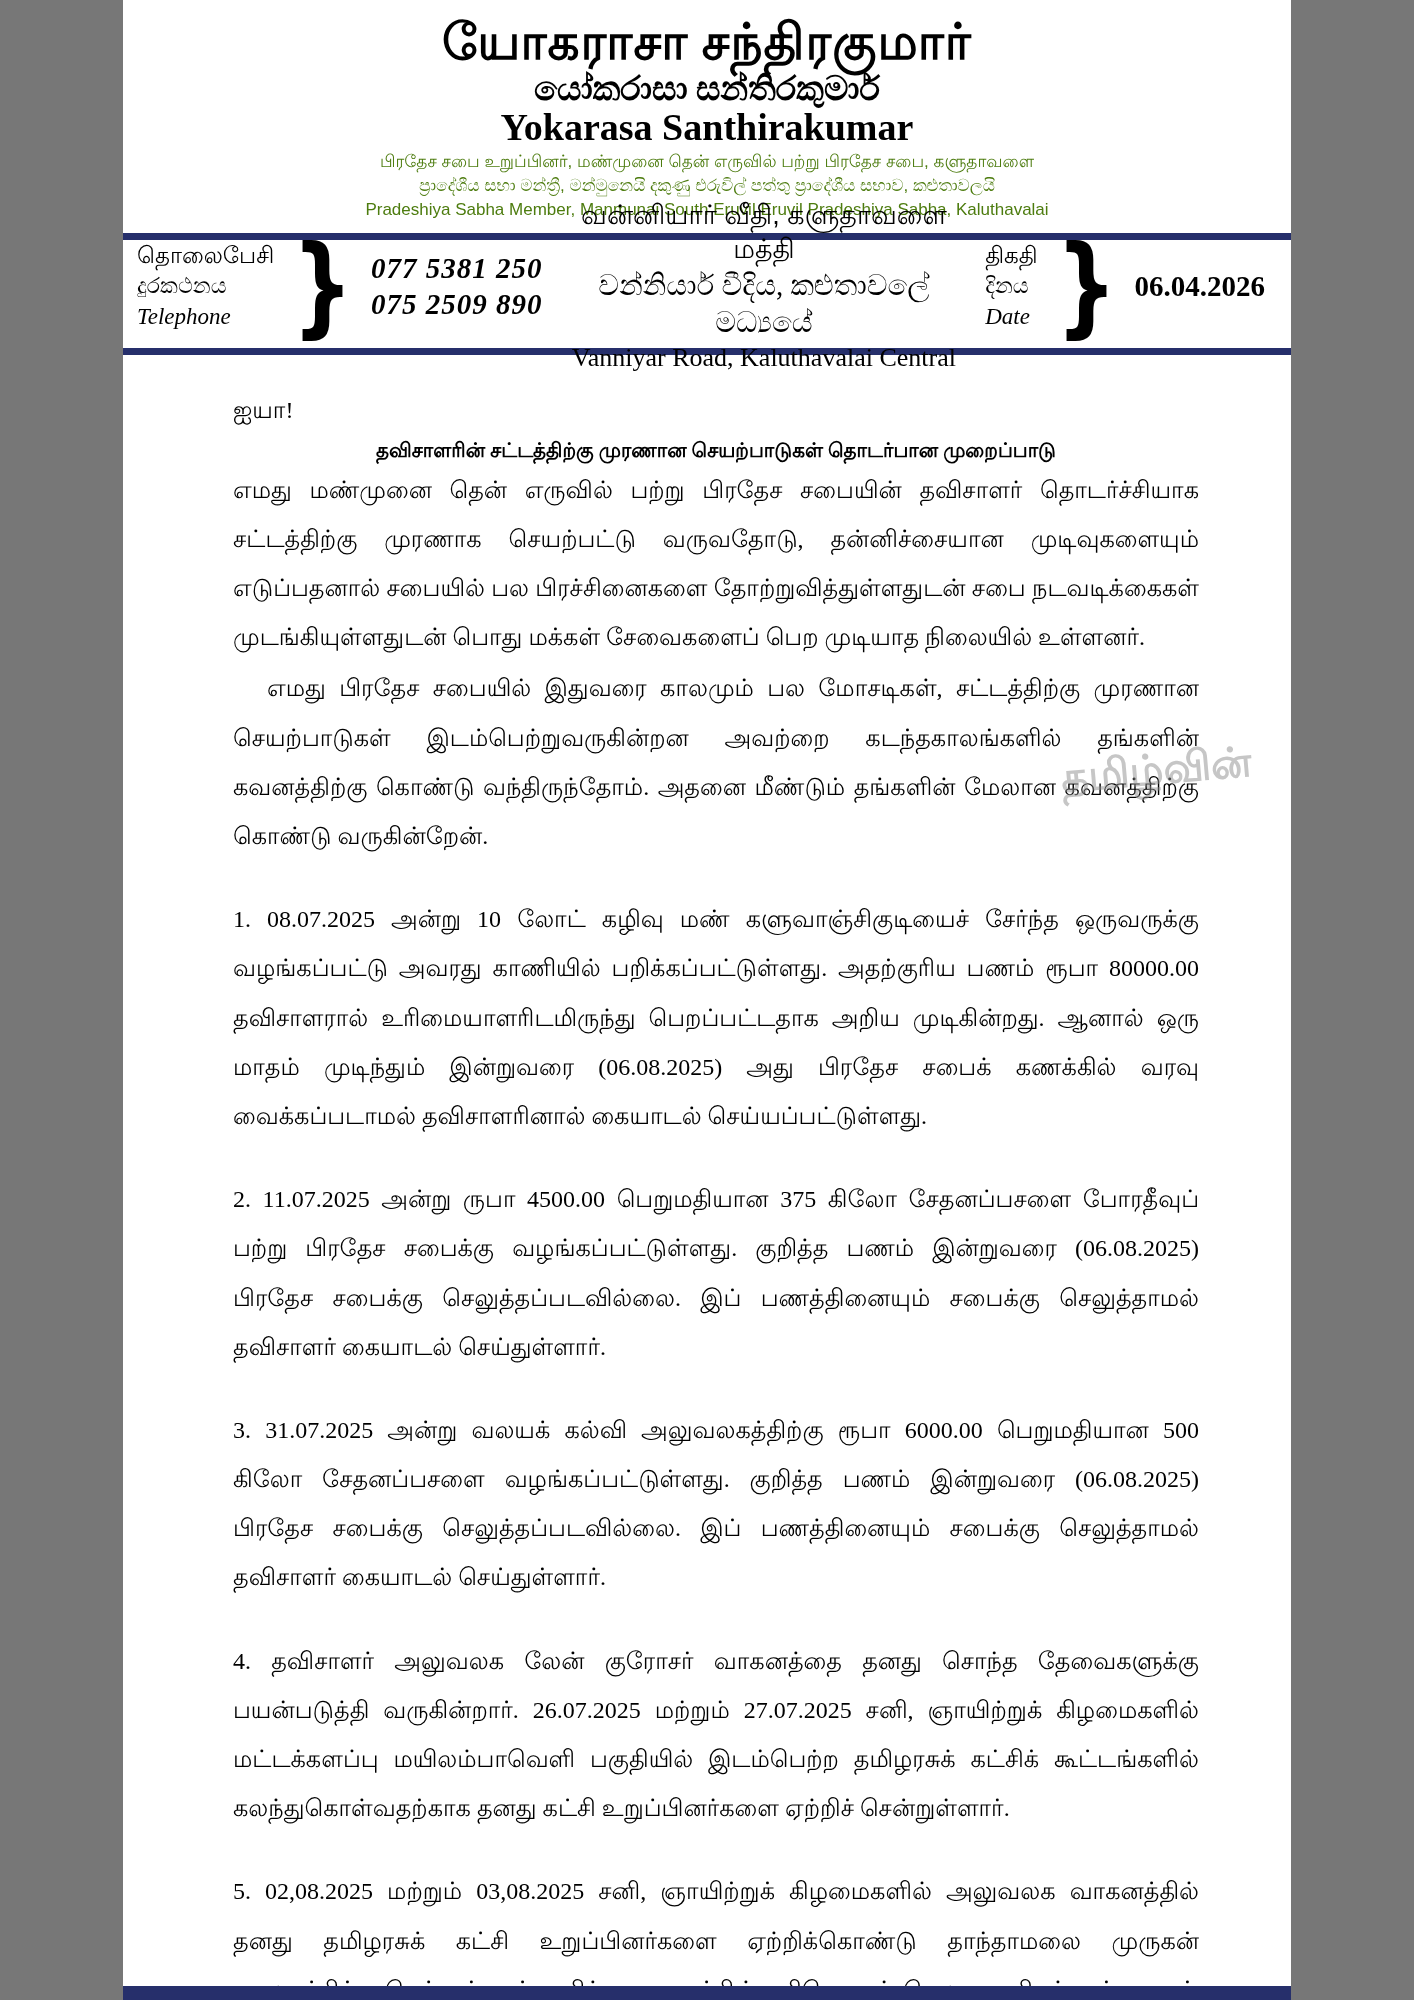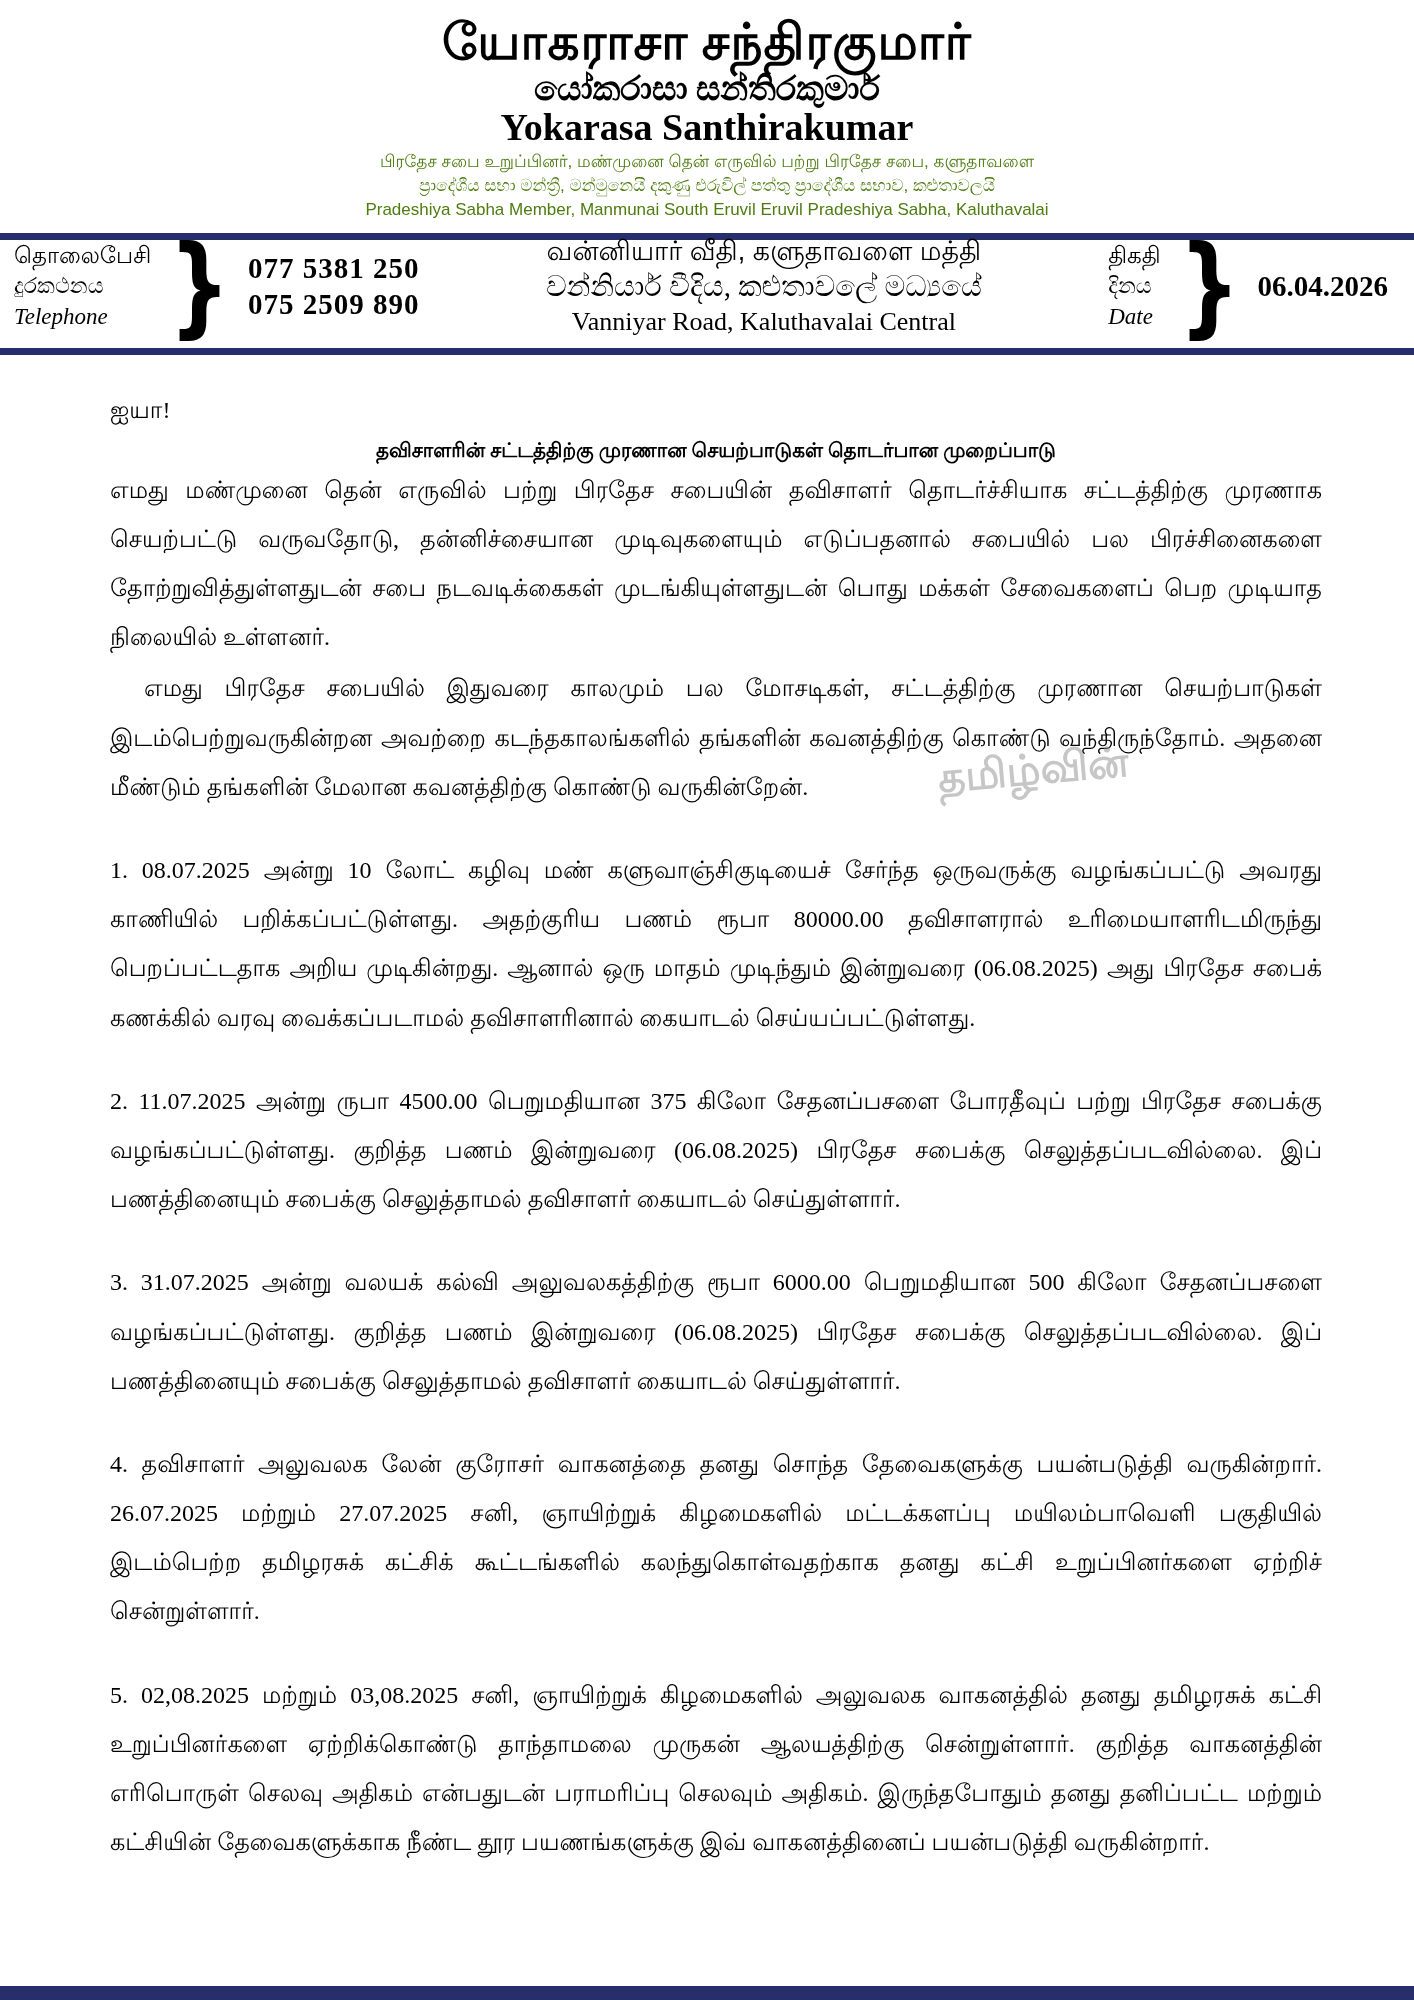--- a/index.html
+++ b/index.html
@@ -1,19 +1,19 @@
 <!DOCTYPE html>
 <html style="--navy: #262f6b; --wm: #8f8f8f;"><head>
 <meta charset="utf-8">
 <style>
   :root { --navy:#262f6b; --wm:#8f8f8f; }
   * { margin:0; padding:0; box-sizing:border-box; }
   body { background:#777; font-family:"Liberation Serif", serif; }
   .page{
-    width:1414px; height:2000px; margin:0 auto; position:relative;
+    width:1168px; height:2000px; margin:0 auto; position:relative;
     background:#ffffff; color:#000; overflow:hidden;
   }
   
   header{ text-align:center; padding-top:14px; }
   .name-ta{ font-size:50px; font-weight:bold; line-height:1.12; letter-spacing:1px; }
   .name-si{ font-size:34px; font-weight:bold; line-height:1.12; }
   .name-en{ font-size:38px; font-weight:bold; line-height:1.05; font-family:"Liberation Serif", serif; }
   .sub{ font-family:"Liberation Sans", sans-serif; font-size:17px; line-height:1.25; margin-top:3px; color:#4d7c0f; }
   
   .band{
@@ -25,21 +25,21 @@
   }
   .band-group{ display:flex; align-items:center; }
   .labels{ font-size:23px; line-height:1.35; }
   .labels .si{ font-size:22px; }
   .italic-label{ font-style:italic; }
   .brace{
     font-family:"DejaVu Sans", sans-serif;
     font-size:108px; font-weight:bold; line-height:0.82;
     margin:0 10px; transform:scaleX(.8);
   }
-  .numbers{ font-size:29px; font-weight:bold; line-height:1.25; letter-spacing:1px; white-space:nowrap; }
+  .numbers{ font-size:29px; font-weight:bold; font-style:italic; line-height:1.25; letter-spacing:1px; white-space:nowrap; }
   .address{ flex:1; text-align:center; line-height:1.28; padding:0 10px; }
   .address .ta{ font-size:27px; font-family:"Liberation Sans", sans-serif; }
   .address .si{ font-size:29px; }
   .address .en{ font-size:26px; }
   .date-value{ font-size:29px; font-weight:bold; white-space:nowrap; }
   
   .letter{ padding:26px 92px 0 110px; }
   .recipient{ font-size:24px; line-height:1.5; }
   .salutation{ font-size:24px; margin-top:16px; }
   .subject{ font-size:20px; font-weight:bold; text-align:center; margin-top:12px; }

